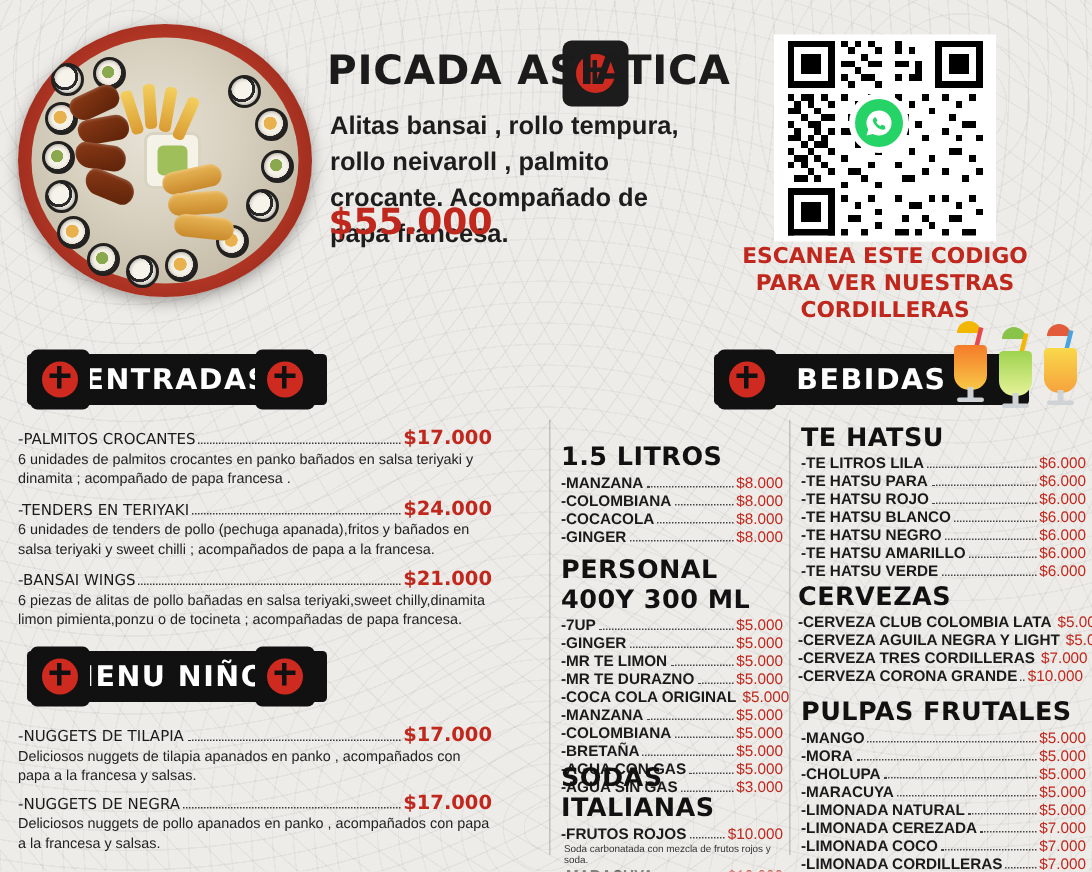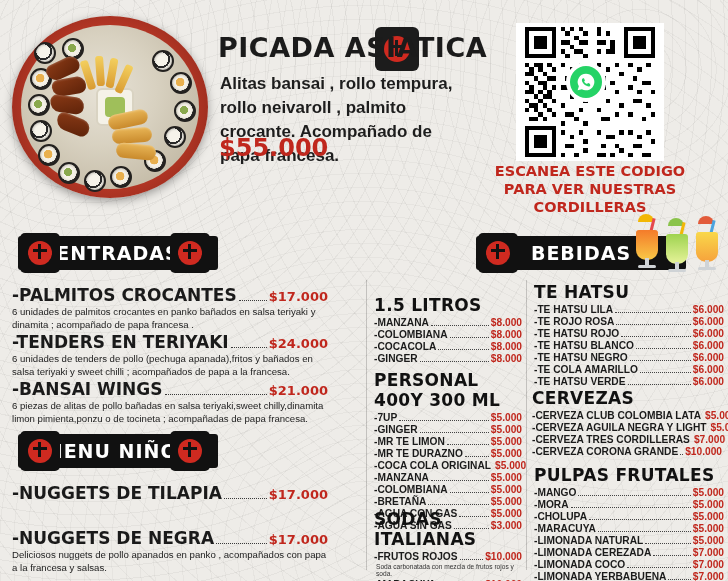--- a/index.html
+++ b/index.html
@@ -145,37 +145,37 @@
   }
   .glass .stem { position:absolute; bottom:0; left: 11px; width: 4px; height: 10px; background:#cfd3d6;}
   .glass .base { position:absolute; bottom:0; left: 4px; width: 18px; height: 3px; background:#cfd3d6; border-radius:2px;}
   .glass .straw { position:absolute; top:-4px; left: 16px; width: 3px; height: 22px; background:#e5484d; transform: rotate(14deg);}
   .glass .umb { position:absolute; top:-8px; left: 4px; width: 16px; height: 8px; background:#f2b705; border-radius: 16px 16px 0 0;}
 
   
   .menu-item { position: absolute; width: 316px; }
   .mi-line { display: flex; align-items: baseline; }
   .mi-name {
-    font-weight: 700; font-size: 17px; color: #1a1a1a; white-space: nowrap;
+    font-weight: 400; font-size: 10px; color: #1a1a1a; white-space: nowrap;
     font-family: "DejaVu Sans", sans-serif;
   }
   .mi-dots { flex: 1; border-bottom: 1.5px dotted #3a3a3a; margin: 0 2px 3px 2px; height: 9px; }
   .mi-price { font-weight: 700; font-size: 13px; color: #c0271d; font-family:"DejaVu Sans",sans-serif; white-space: nowrap;}
   .mi-desc { font-size: 9.6px; line-height: 1.32; color: #222; margin-top: 1px; }
 
   
   .drinks-col { position: absolute; }
   .dc-title {
     font-weight: 700; font-size: 17px; color: #111; letter-spacing: .3px;
     font-family: "DejaVu Sans", sans-serif; margin-bottom: 2px;
   }
   .drink-row { display: flex; align-items: baseline; margin-bottom: 1px; }
   .dr-name { font-size: 10.2px; font-weight: 700; color: #1a1a1a; white-space: nowrap; }
   .dr-dots { flex: 1; border-bottom: 1.2px dotted #444; margin: 0 2px 2px 2px; height: 8px; }
-  .dr-price { font-size: 10.2px; font-weight: 700; color: #c0271d; white-space: nowrap; }
+  .dr-price { font-size: 10.2px; font-weight: 400; color: #c0271d; white-space: nowrap; }
   .dr-note { font-size: 6.6px; color: #333; margin: 0 0 2px 2px; }
   .col-divider { position: absolute; top: 280px; height: 290px; width: 1px; background: rgba(0,0,0,.18); }
 </style>
 </head>
 <body>
 
 <div class="bg-pattern"></div>
 
 <div class="sheet">
 
@@ -420,20 +420,21 @@
   <div class="sec-badge" id="ninos-badge2">
       <div class="sun"></div>
     </div>
 
   <div class="menu-item" style="left:12px; top:483px;">
     <div class="mi-line">
       <span class="mi-name">-NUGGETS DE TILAPIA</span>
       <span class="mi-dots"></span>
       <span class="mi-price">$17.000</span>
     </div>
+    <div class="mi-desc">Deliciosos nuggets de tilapia apanados en panko , acompañados con papa a la francesa y salsas.</div>
   </div>
 
   <div class="menu-item" style="left:12px; top:528px;">
     <div class="mi-line">
       <span class="mi-name">-NUGGETS DE NEGRA</span>
       <span class="mi-dots"></span>
       <span class="mi-price">$17.000</span>
     </div>
     <div class="mi-desc">Deliciosos nuggets de pollo apanados en panko , acompañados con papa a la francesa y salsas.</div>
   </div>
@@ -560,46 +561,46 @@
       <span class="dr-name">-MARACUYA</span>
       <span class="dr-dots"></span>
       <span class="dr-price">$10.000</span>
     </div>
     <div class="dr-note">Soda carbonatada con mezcla de nectar de maracuya y soda.</div>
   </div>
 
   <div class="drinks-col" style="left:534px; top:282px; width:190px;">
     <div class="dc-title">TE HATSU</div>
     <div class="drink-row">
-      <span class="dr-name">-TE HATSU LILA</span>
+      <span class="dr-name">-TE LITROS LILA</span>
       <span class="dr-dots"></span>
       <span class="dr-price">$6.000</span>
     </div>
     <div class="drink-row">
-      <span class="dr-name">-TE ROJO ROSA</span>
+      <span class="dr-name">-TE HATSU PARA</span>
       <span class="dr-dots"></span>
       <span class="dr-price">$6.000</span>
     </div>
     <div class="drink-row">
       <span class="dr-name">-TE HATSU ROJO</span>
       <span class="dr-dots"></span>
       <span class="dr-price">$6.000</span>
     </div>
     <div class="drink-row">
       <span class="dr-name">-TE HATSU BLANCO</span>
       <span class="dr-dots"></span>
       <span class="dr-price">$6.000</span>
     </div>
     <div class="drink-row">
       <span class="dr-name">-TE HATSU NEGRO</span>
       <span class="dr-dots"></span>
       <span class="dr-price">$6.000</span>
     </div>
     <div class="drink-row">
-      <span class="dr-name">-TE COLA AMARILLO</span>
+      <span class="dr-name">-TE HATSU AMARILLO</span>
       <span class="dr-dots"></span>
       <span class="dr-price">$6.000</span>
     </div>
     <div class="drink-row">
       <span class="dr-name">-TE HATSU VERDE</span>
       <span class="dr-dots"></span>
       <span class="dr-price">$6.000</span>
     </div>
   </div>
 
@@ -658,19 +659,19 @@
       <span class="dr-name">-LIMONADA CEREZADA</span>
       <span class="dr-dots"></span>
       <span class="dr-price">$7.000</span>
     </div>
     <div class="drink-row">
       <span class="dr-name">-LIMONADA COCO</span>
       <span class="dr-dots"></span>
       <span class="dr-price">$7.000</span>
     </div>
     <div class="drink-row">
-      <span class="dr-name">-LIMONADA YERBABUENA</span>
+      <span class="dr-name">-LIMONADA CORDILLERAS</span>
       <span class="dr-dots"></span>
       <span class="dr-price">$7.000</span>
     </div>
   </div>
 
 </div>
 
 </body></html>

